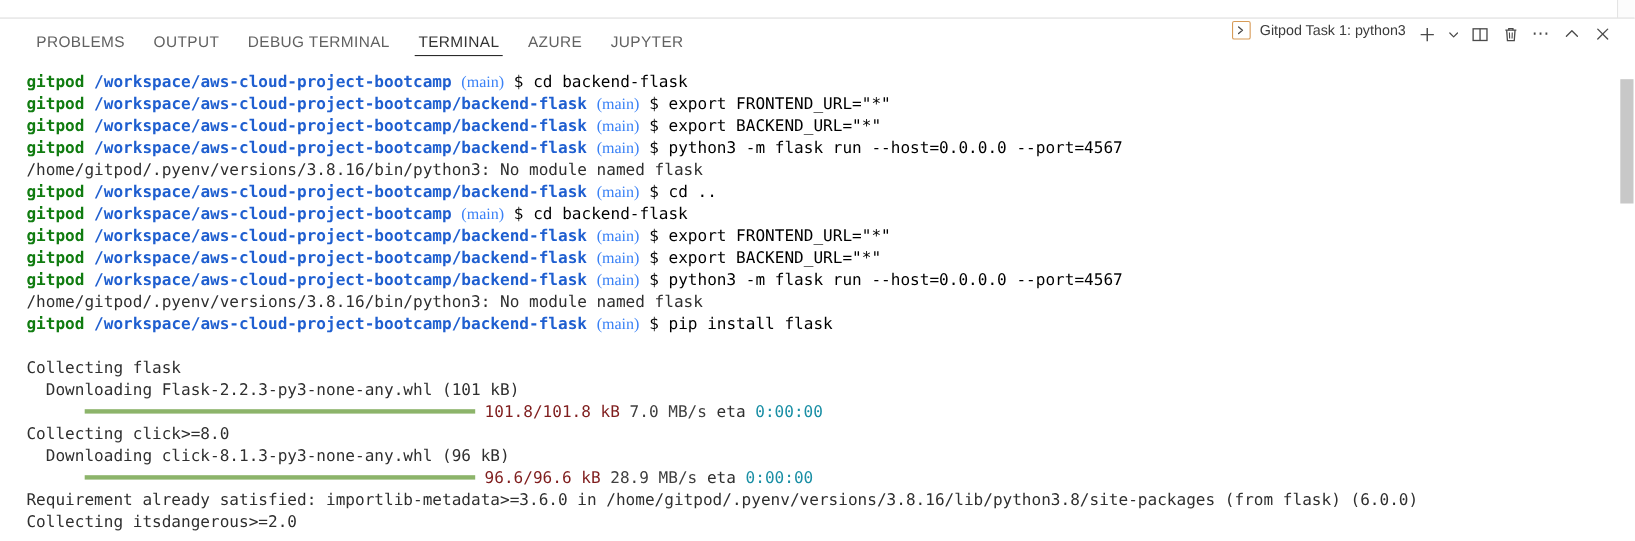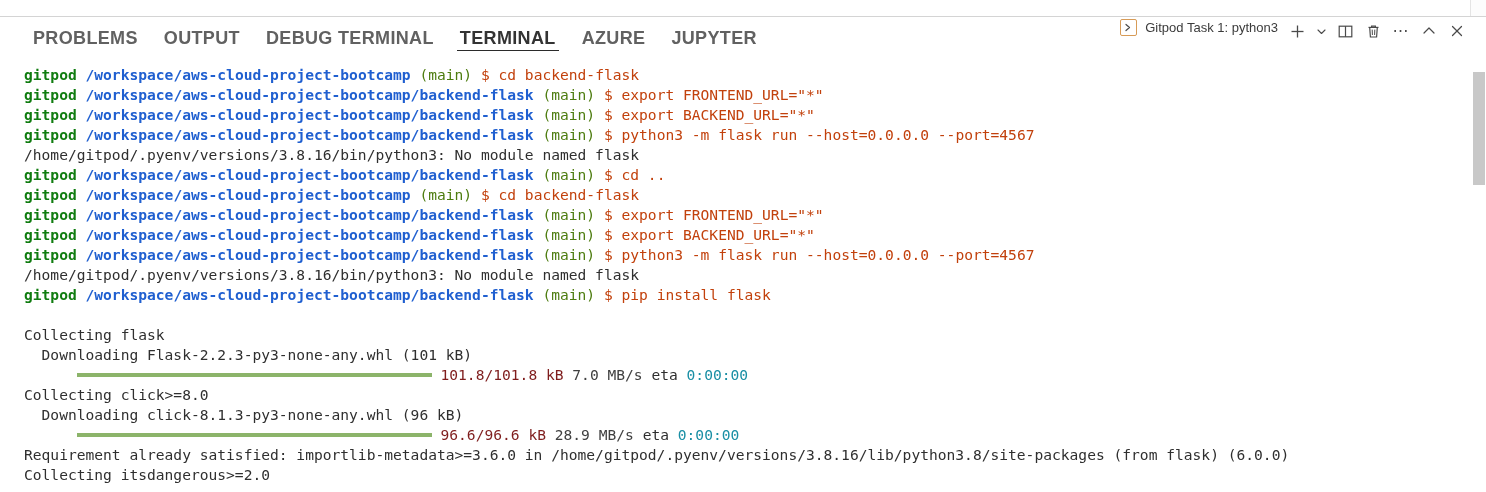--- a/index.html
+++ b/index.html
@@ -58,26 +58,25 @@
     display: flex;
     align-items: stretch;
     height: 42px;
     margin-left: 20px;
   }
   .tab {
     display: flex;
     align-items: center;
     position: relative;
     padding: 0 13px;
-    font-size: 18px;
+    font-size: 14px;
     letter-spacing: 0.35px;
     color: #616161;
     cursor: pointer;
     white-space: nowrap;
-    font-weight: bold;
   }
   .tab.active {
     color: #333333;
   }
   .tab.active::after {
     content: "";
     position: absolute;
     left: 10px;
     right: 10px;
     bottom: 8px;
@@ -152,22 +151,22 @@
     font-family: "DejaVu Sans Mono", "Liberation Mono", monospace;
     font-size: 14.6px;
     line-height: 20px;
     white-space: pre;
     color: #2f2f2f;
   }
   .line { height: 20px; white-space: pre; }
 
   .c-user   { color: #107c10; font-weight: bold; }
   .c-path   { color: #1f5fd0; font-weight: bold; }
-  .c-branch { color: #4d7c0f; }
-  .c-cmd    { color: #c2410c; }
+  .c-branch { color: #3b82f6; font-family: Liberation Serif, serif; }
+  .c-cmd    { color: #000000; }
   .c-out    { color: #2f2f2f; }
   .c-size   { color: #7f1d1d; }
   .c-speed  { color: #404040; }
   .c-eta    { color: #1a8fa5; }
 
   .bar {
     display: inline-block;
     vertical-align: middle;
     height: 4px;
     background: #8cb46a;

